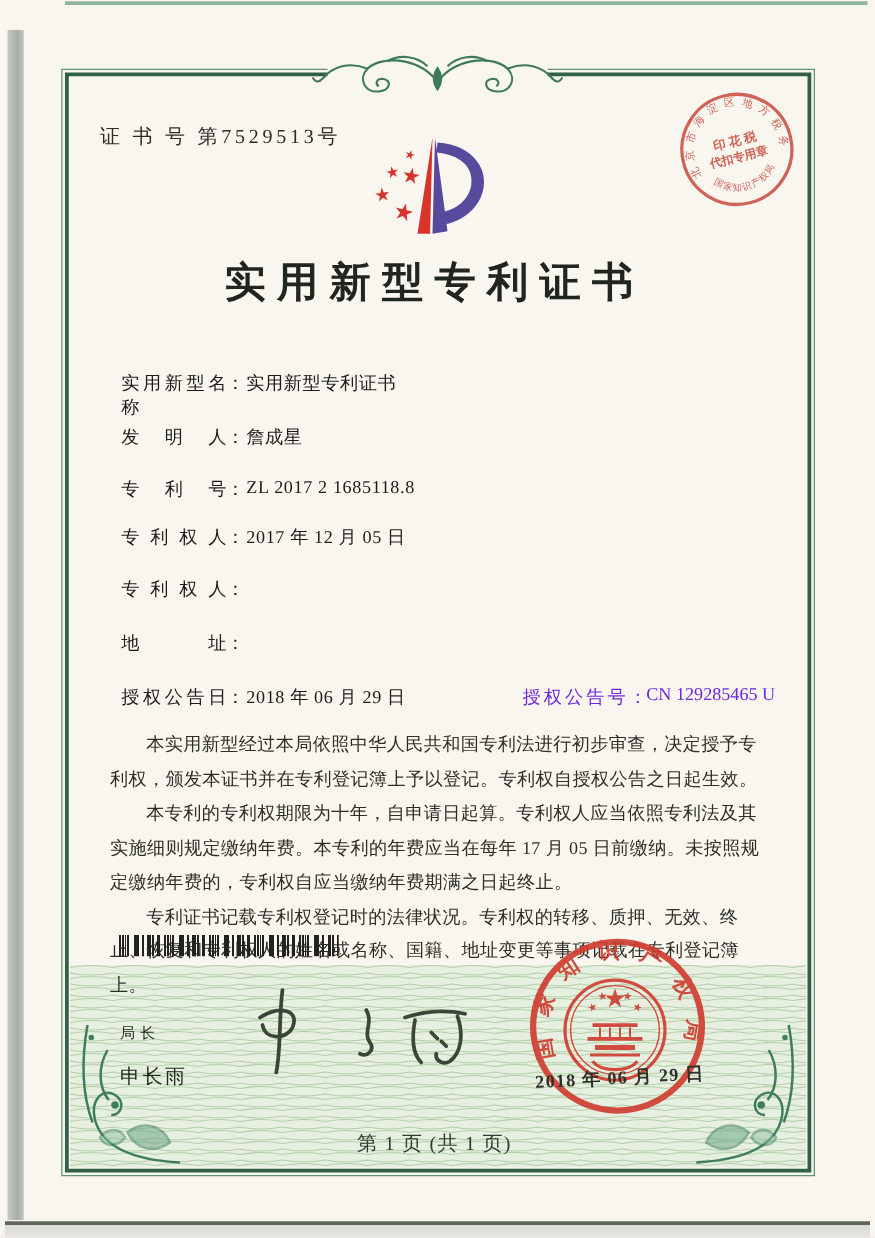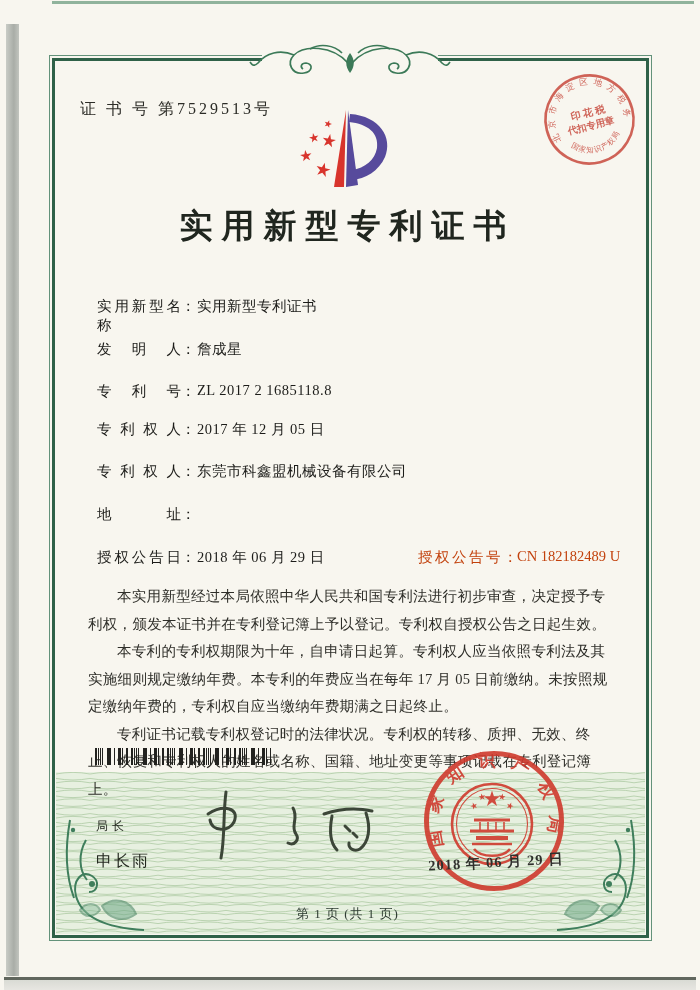--- a/index.html
+++ b/index.html
@@ -23,37 +23,37 @@
   .guilloche{position:absolute;left:56px;top:772px;width:589px;height:162px;}
   
   .cert-no{position:absolute;left:80px;top:99px;font-size:16px;letter-spacing:3px;color:#2c2c27;}
   .title{position:absolute;left:52px;top:204px;width:591px;text-align:center;
     font-size:33px;font-weight:bold;letter-spacing:9px;color:#20261f;}
   .field{position:absolute;left:87px;display:flex;align-items:flex-start;font-size:14.5px;color:#1c1c19;margin-left:10px;}
   .field .lbl{display:inline-block;width:84px;text-align:justify;text-align-last:justify;}
   .field .colon{display:inline-block;width:16px;}
   .field .val{display:inline-block;letter-spacing:.5px;}
   .field .val.addr{width:388px;line-height:21px;}
-  .grant-no{position:absolute;left:418px;top:548px;font-size:14.5px;color:#c2410c;display:flex;}
+  .grant-no{position:absolute;left:418px;top:548px;font-size:14.5px;color:#6d28d9;display:flex;}
   .grant-no .lbl{letter-spacing:2.5px;}
   .grant-no .colon{width:14px;display:inline-block;}
   .legal{position:absolute;left:88px;top:583px;width:527px;font-size:14.5px;line-height:27.5px;
     color:#2e2e29;letter-spacing:.3px;}
   .legal p{margin:0;text-indent:2em;}
   .barcode{position:absolute;left:95px;top:748px;width:176px;height:17px;
     background:
       repeating-linear-gradient(90deg,#22221f 0 2px,transparent 2px 3px,#22221f 3px 4px,transparent 4px 7px,#22221f 7px 8px,transparent 8px 12px),
       repeating-linear-gradient(90deg,transparent 0 5px,#22221f 5px 6px,transparent 6px 9px);}
   .signer-title{position:absolute;left:96px;top:818px;font-size:12px;letter-spacing:4px;color:#23281f;}
   .signer-name{position:absolute;left:96px;top:851px;font-size:16px;letter-spacing:2px;color:#23281f;}
   .signature{position:absolute;left:196px;top:782px;width:200px;height:88px;}
   .seal{position:absolute;left:418px;top:745px;width:152px;height:152px;}
   .tax-seal{position:absolute;left:542px;top:72px;width:95px;height:95px;transform:rotate(-14deg);}
   .footer{position:absolute;left:52px;top:905px;width:591px;text-align:center;
-    font-size:13px;letter-spacing:1px;color:#2f3c33;}
+    font-size:16px;letter-spacing:1px;color:#2f3c33;}
   .flourish{position:absolute;width:92px;height:120px;}
   .flourish.bl{left:56px;top:814px;}
   .flourish.br{left:553px;top:814px;transform:scaleX(-1);}
   .top-ornament{position:absolute;left:248px;top:39px;width:204px;height:44px;}
   .logo{position:absolute;left:288px;top:100px;width:120px;height:100px;}
   svg text{font-family:"Liberation Serif", serif;}
 </style>
 </head>
 <body>
 
@@ -180,35 +180,34 @@
       <span class="val">ZL 2017 2 1685118.8</span>
   </div>
   <div class="field" style="top:420px">
     <span class="lbl">专利权人</span>
       <span class="colon">：</span>
       <span class="val">2017 年 12 月 05 日</span>
   </div>
   <div class="field" style="top:462px">
     <span class="lbl">专利权人</span>
       <span class="colon">：</span>
-      <span class="val">东莞市科鑫盟机械设备有限公司</span>
   </div>
   <div class="field" style="top:505px">
     <span class="lbl">地址</span>
       <span class="colon">：</span>
   </div>
   <div class="field" style="top:548px">
     <span class="lbl">授权公告日</span>
       <span class="colon">：</span>
       <span class="val">2018 年 06 月 29 日</span>
   </div>
   <div class="grant-no">
     <span class="lbl">授权公告号</span>
       <span class="colon">：</span>
-      <span class="val">CN 182182489 U</span>
+      <span class="val">CN 129285465 U</span>
   </div>
 
   <div class="legal">
     <p>本实用新型经过本局依照中华人民共和国专利法进行初步审查，决定授予专利权，颁发本证书并在专利登记簿上予以登记。专利权自授权公告之日起生效。</p>
     <p>本专利的专利权期限为十年，自申请日起算。专利权人应当依照专利法及其实施细则规定缴纳年费。本专利的年费应当在每年 17 月 05 日前缴纳。未按照规定缴纳年费的，专利权自应当缴纳年费期满之日起终止。</p>
     <p>专利证书记载专利权登记时的法律状况。专利权的转移、质押、无效、终止、恢复和专利权人的姓名或名称、国籍、地址变更等事项记载在专利登记簿上。</p>
   </div>
 
   <div class="barcode"></div>
 

